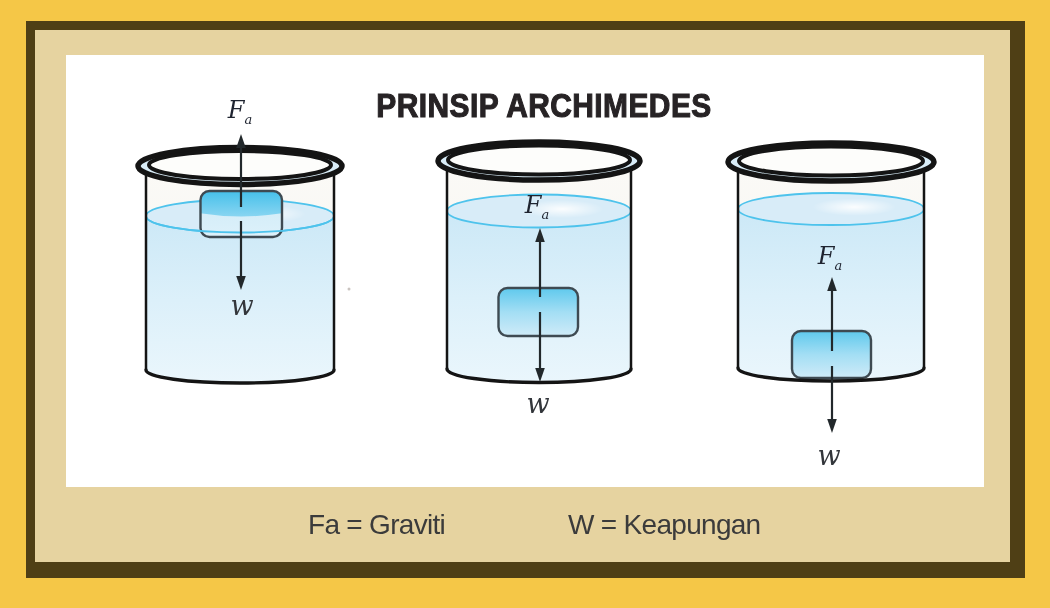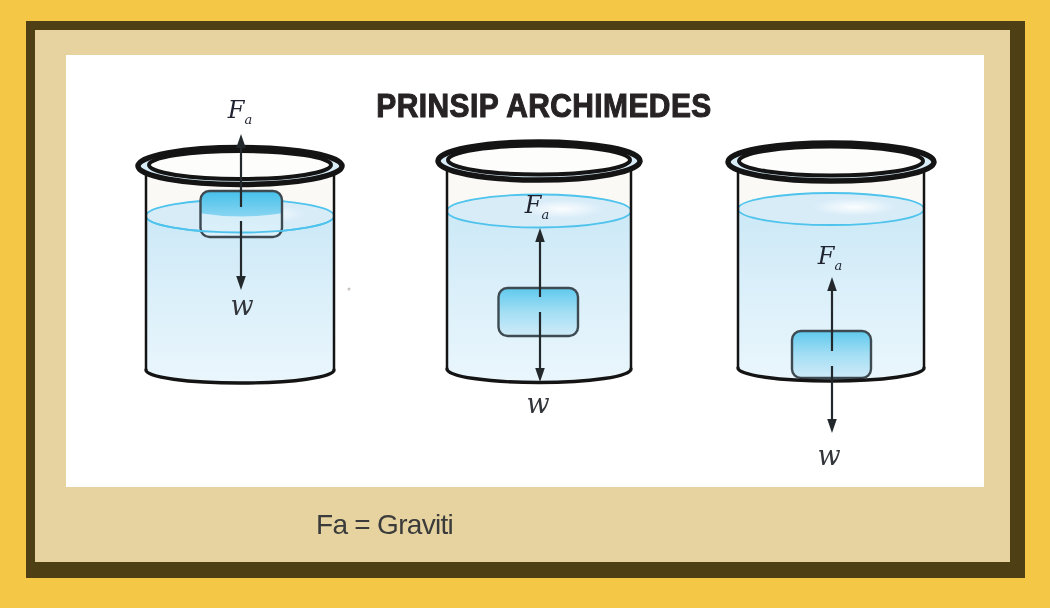--- a/index.html
+++ b/index.html
@@ -15,21 +15,21 @@
     position:absolute;left:0;top:86px;width:1088px;text-align:center;
     font-weight:bold;font-size:34px;letter-spacing:0.5px;color:#272325;
     -webkit-text-stroke:1.1px #272325;
     transform:scaleX(0.88);transform-origin:544px 0;
     white-space:nowrap;
   }
   .legend{
     position:absolute;left:0;top:509px;width:1050px;height:34px;
     font-size:28px;color:#3B3B3B;letter-spacing:-0.7px;
   }
-  .legend .l1{position:absolute;left:316px;top:0;text-align:right;}
+  .legend .l1{position:absolute;left:308px;top:0;text-align:right;}
   .legend .l2{position:absolute;left:568px;top:0;}
   svg{position:absolute;left:0;top:0;}
 </style>
 </head>
 <body style="background: rgb(245, 199, 71);">
 
 <div class="frame-brown" style="background: rgb(79, 63, 21);"></div>
 <div class="frame-cream" style="background: rgb(230, 211, 160);"></div>
 <div class="panel-white" style="background: rgb(255, 255, 255);"></div>
 
@@ -128,13 +128,14 @@
         <path d="M 832 433 L 827.2 419 L 836.8 419 Z" fill="#22282B"></path>
       </g>
       <text x="830" y="264" text-anchor="middle" fill="#1F2430" font-family="&quot;DejaVu Serif&quot;, serif" font-style="italic" font-size="24px">F<tspan font-size="13px" dy="6">a</tspan></text>
       <text x="829" y="465" text-anchor="middle" fill="#33363B" font-family="&quot;DejaVu Serif&quot;, serif" font-style="italic" font-size="27px">w</text>
     </g>
     <circle cx="349" cy="289" r="1.5" fill="#8a7d74" opacity="0.45"></circle>
   </svg>
 
 <div class="legend" style="color: rgb(59, 59, 59);">
   <span class="l1">Fa = Graviti</span>
+  <span class="l2">W = Keapungan</span>
 </div>
 
 </body></html>

